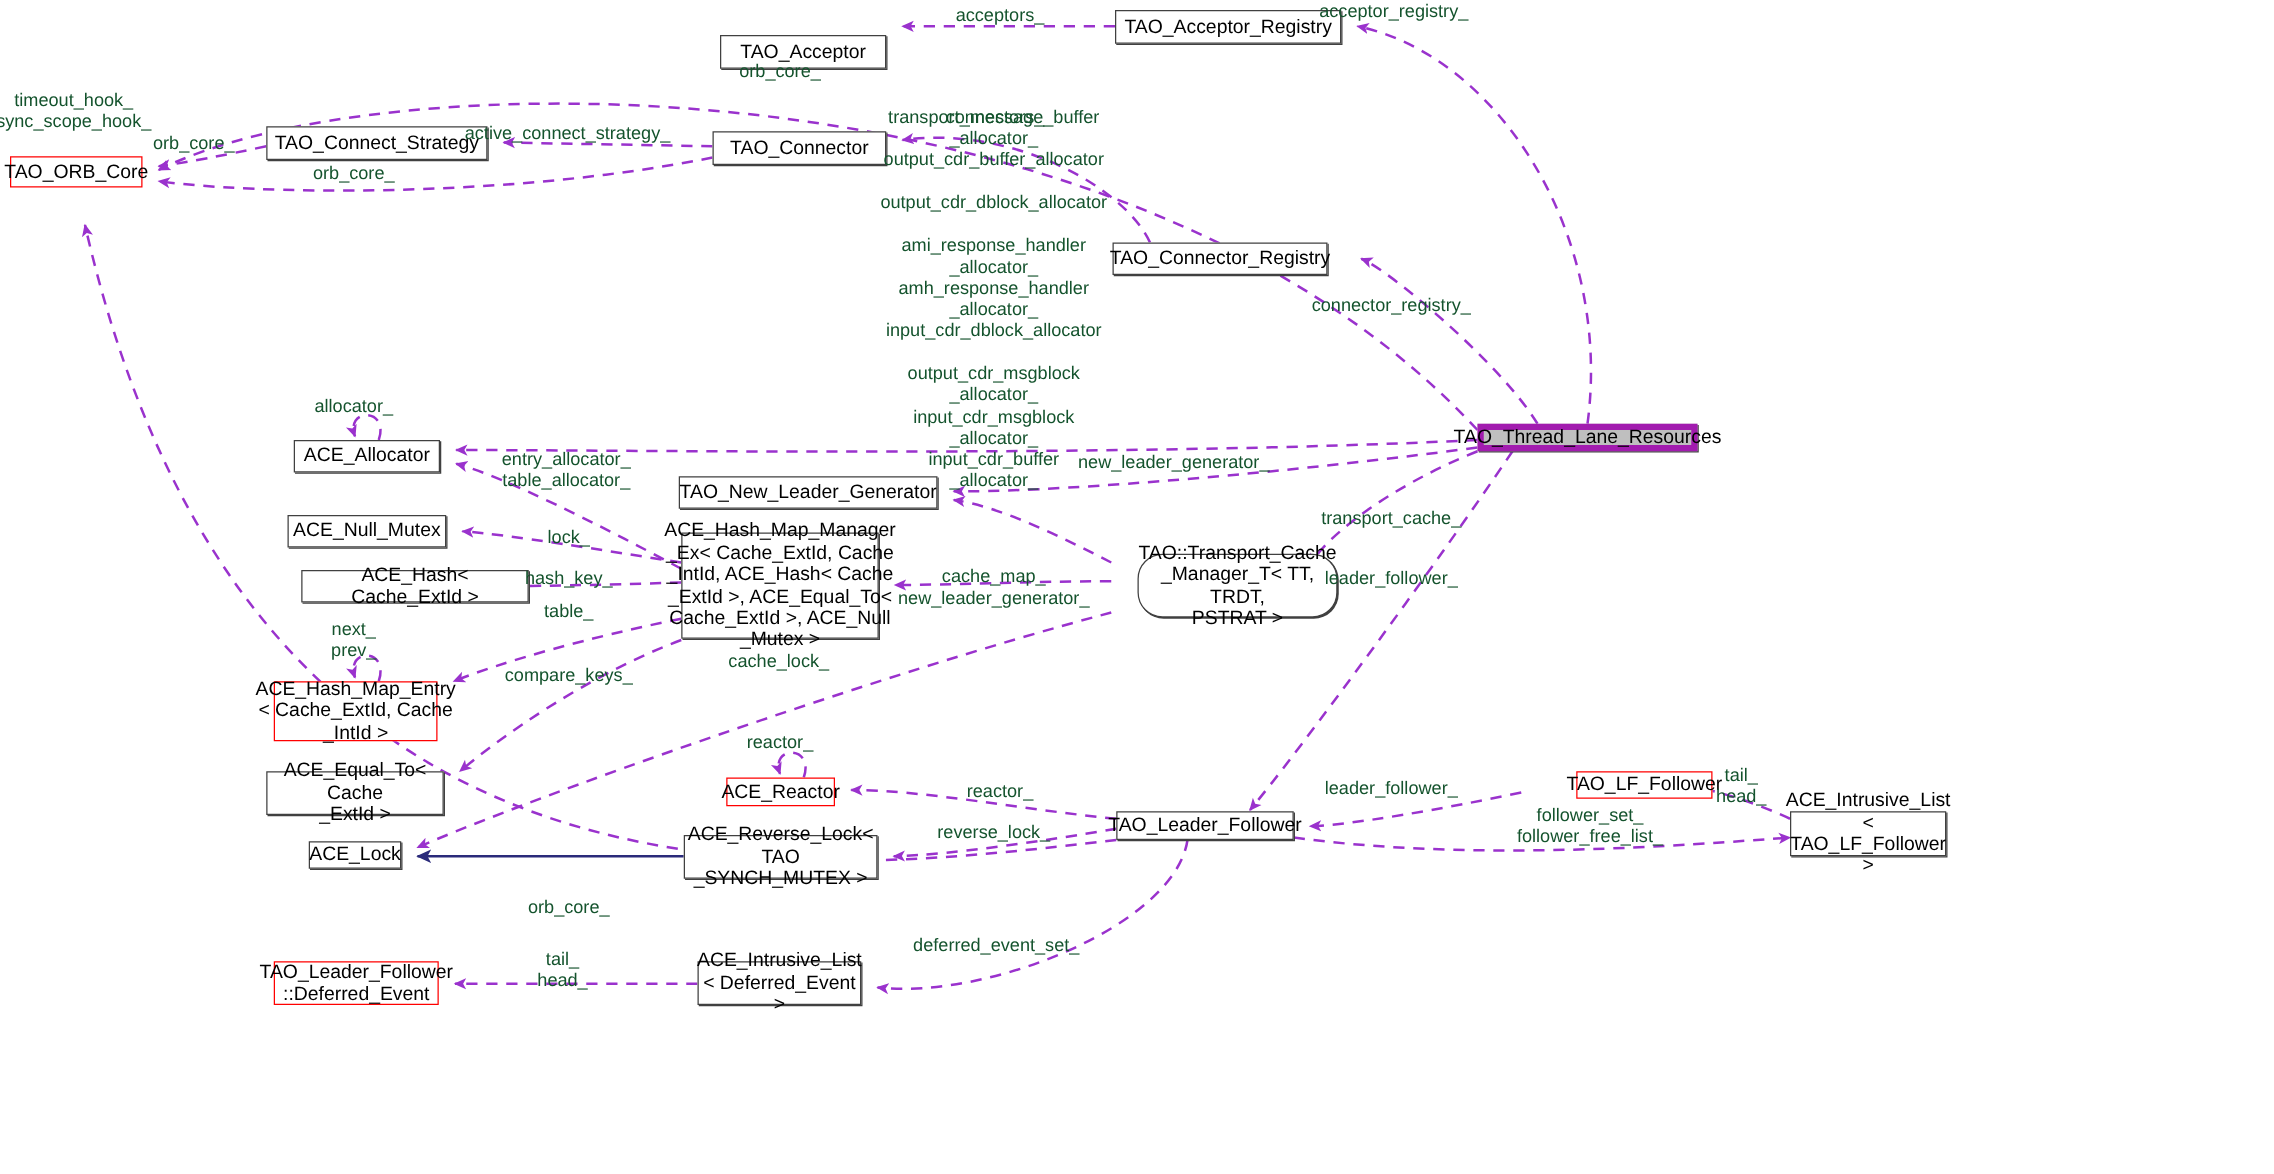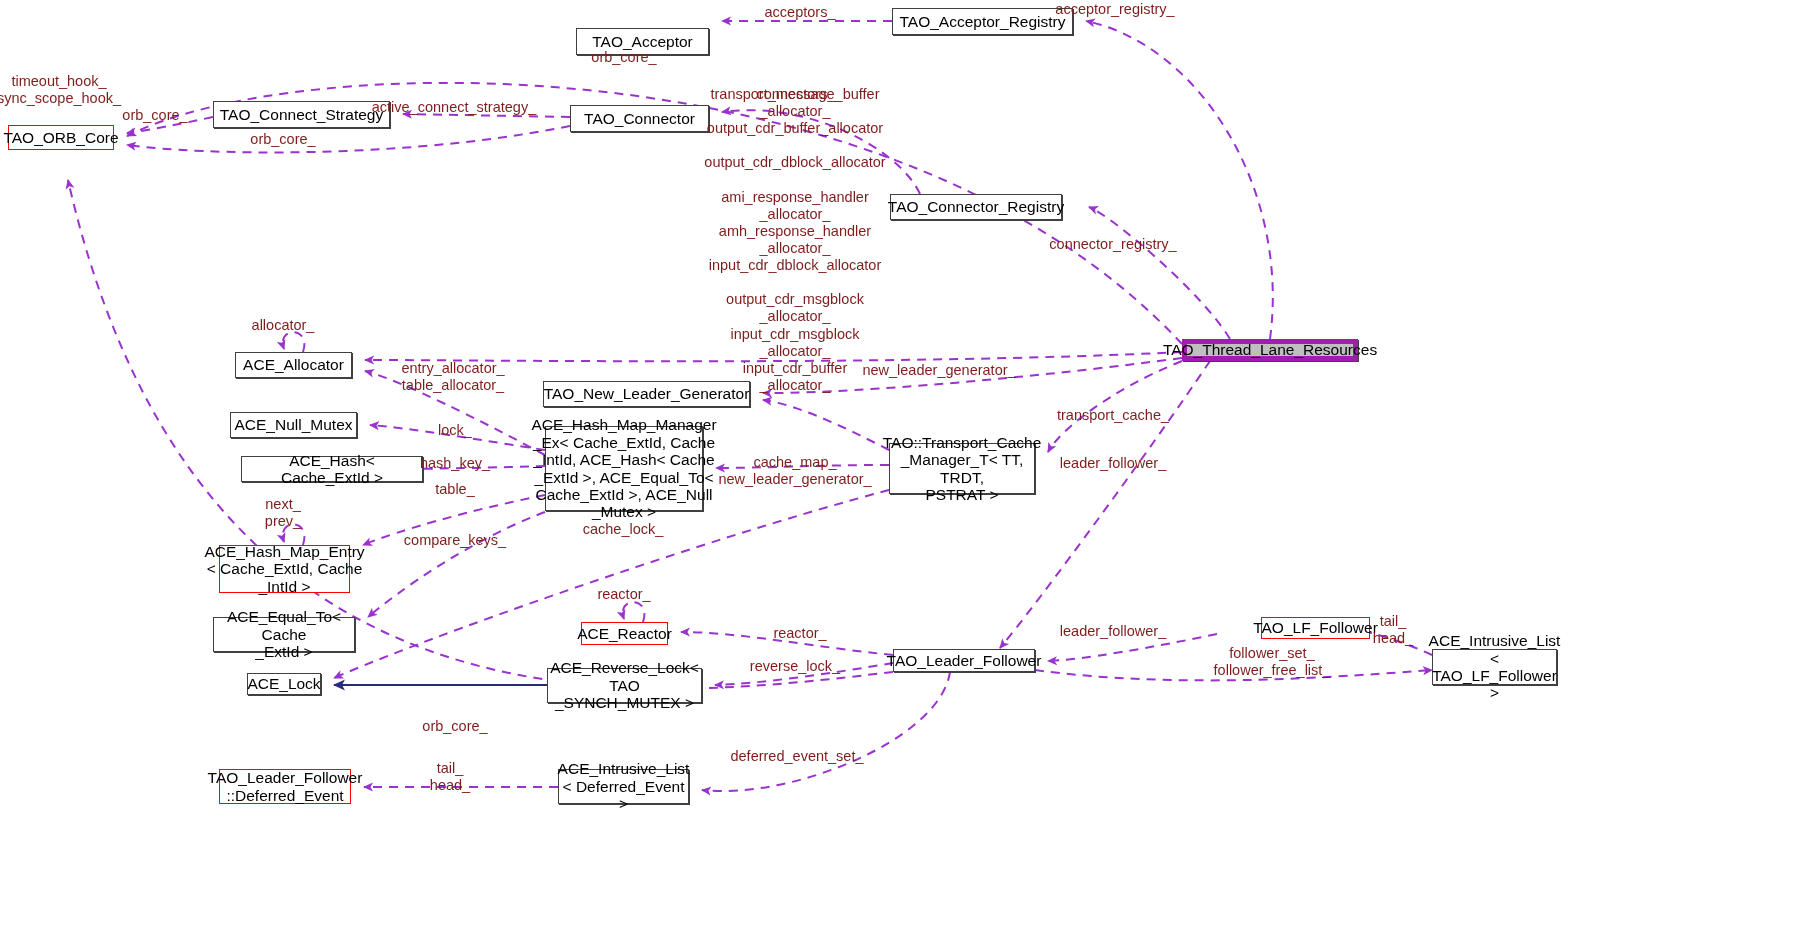--- a/index.html
+++ b/index.html
@@ -43,21 +43,21 @@
     border: 1.6px solid #ff0000;
     box-shadow: none;
   }
   .node.highlight {
     background: #bfbfbf;
     border: 5px solid #a21caf;
   }
   .edge-label {
     position: absolute;
     font-size: 14.5px;
-    color: #7f1d1d;
+    color: #14532d;
     text-align: center;
     white-space: pre-line;
     line-height: 1.18;
     transform: translate(-50%, -50%);
   }
 </style>
 </head>
 <body>
 
 <div id="canvas">
@@ -153,21 +153,21 @@
       <div class="node" style="left: 543px; top: 381px; width: 207px; height: 26px;">TAO_New_Leader_Generator</div>
       <div class="node highlight" style="left: 1182px; top: 339px; width: 176px; height: 22px;">TAO_Thread_Lane_Resources</div>
       <div class="node" style="left: 230px; top: 412px; width: 127px; height: 26px;">ACE_Null_Mutex</div>
       <div class="node" style="left: 203px; top: 456px; width: 182px; height: 26px; margin-left: 38px;">ACE_Hash&lt; Cache_ExtId &gt;</div>
       <div class="node" style="left: 545px; top: 426px; width: 158px; height: 85px;">ACE_Hash_Map_Manager
 _Ex&lt; Cache_ExtId, Cache
 _IntId, ACE_Hash&lt; Cache
 _ExtId &gt;, ACE_Equal_To&lt;
 Cache_ExtId &gt;, ACE_Null
 _Mutex &gt;</div>
-      <div class="node" style="left: 889px; top: 443px; width: 146px; height: 51px;">TAO::Transport_Cache
+      <div class="node" style="left: 910px; top: 443px; width: 160px; height: 51px; border-radius: 20px;">TAO::Transport_Cache
 _Manager_T&lt; TT, TRDT,
 PSTRAT &gt;</div>
       <div class="node red" style="left: 219px; top: 545px; width: 131px; height: 48px;">ACE_Hash_Map_Entry
 &lt; Cache_ExtId, Cache
 _IntId &gt;</div>
       <div class="node" style="left: 213px; top: 617px; width: 142px; height: 35px;">ACE_Equal_To&lt; Cache
 _ExtId &gt;</div>
       <div class="node red" style="left: 581px; top: 622px; width: 87px; height: 23px;">ACE_Reactor</div>
       <div class="node" style="left: 893px; top: 649px; width: 142px; height: 23px;">TAO_Leader_Follower</div>
       <div class="node red" style="left: 1217px; top: 617px; width: 109px; height: 22px; margin-left: 44px;">TAO_LF_Follower</div>

